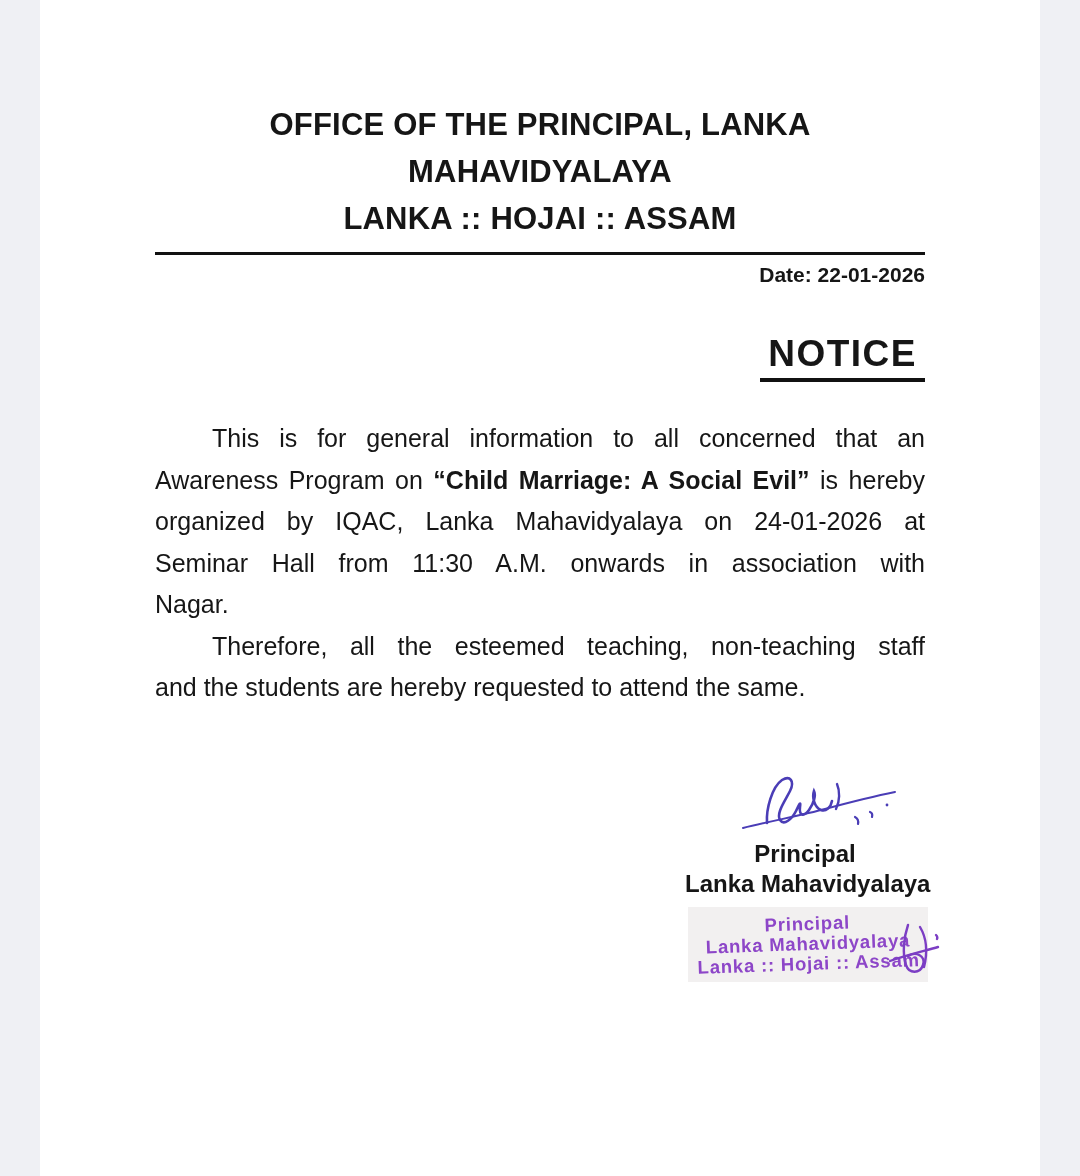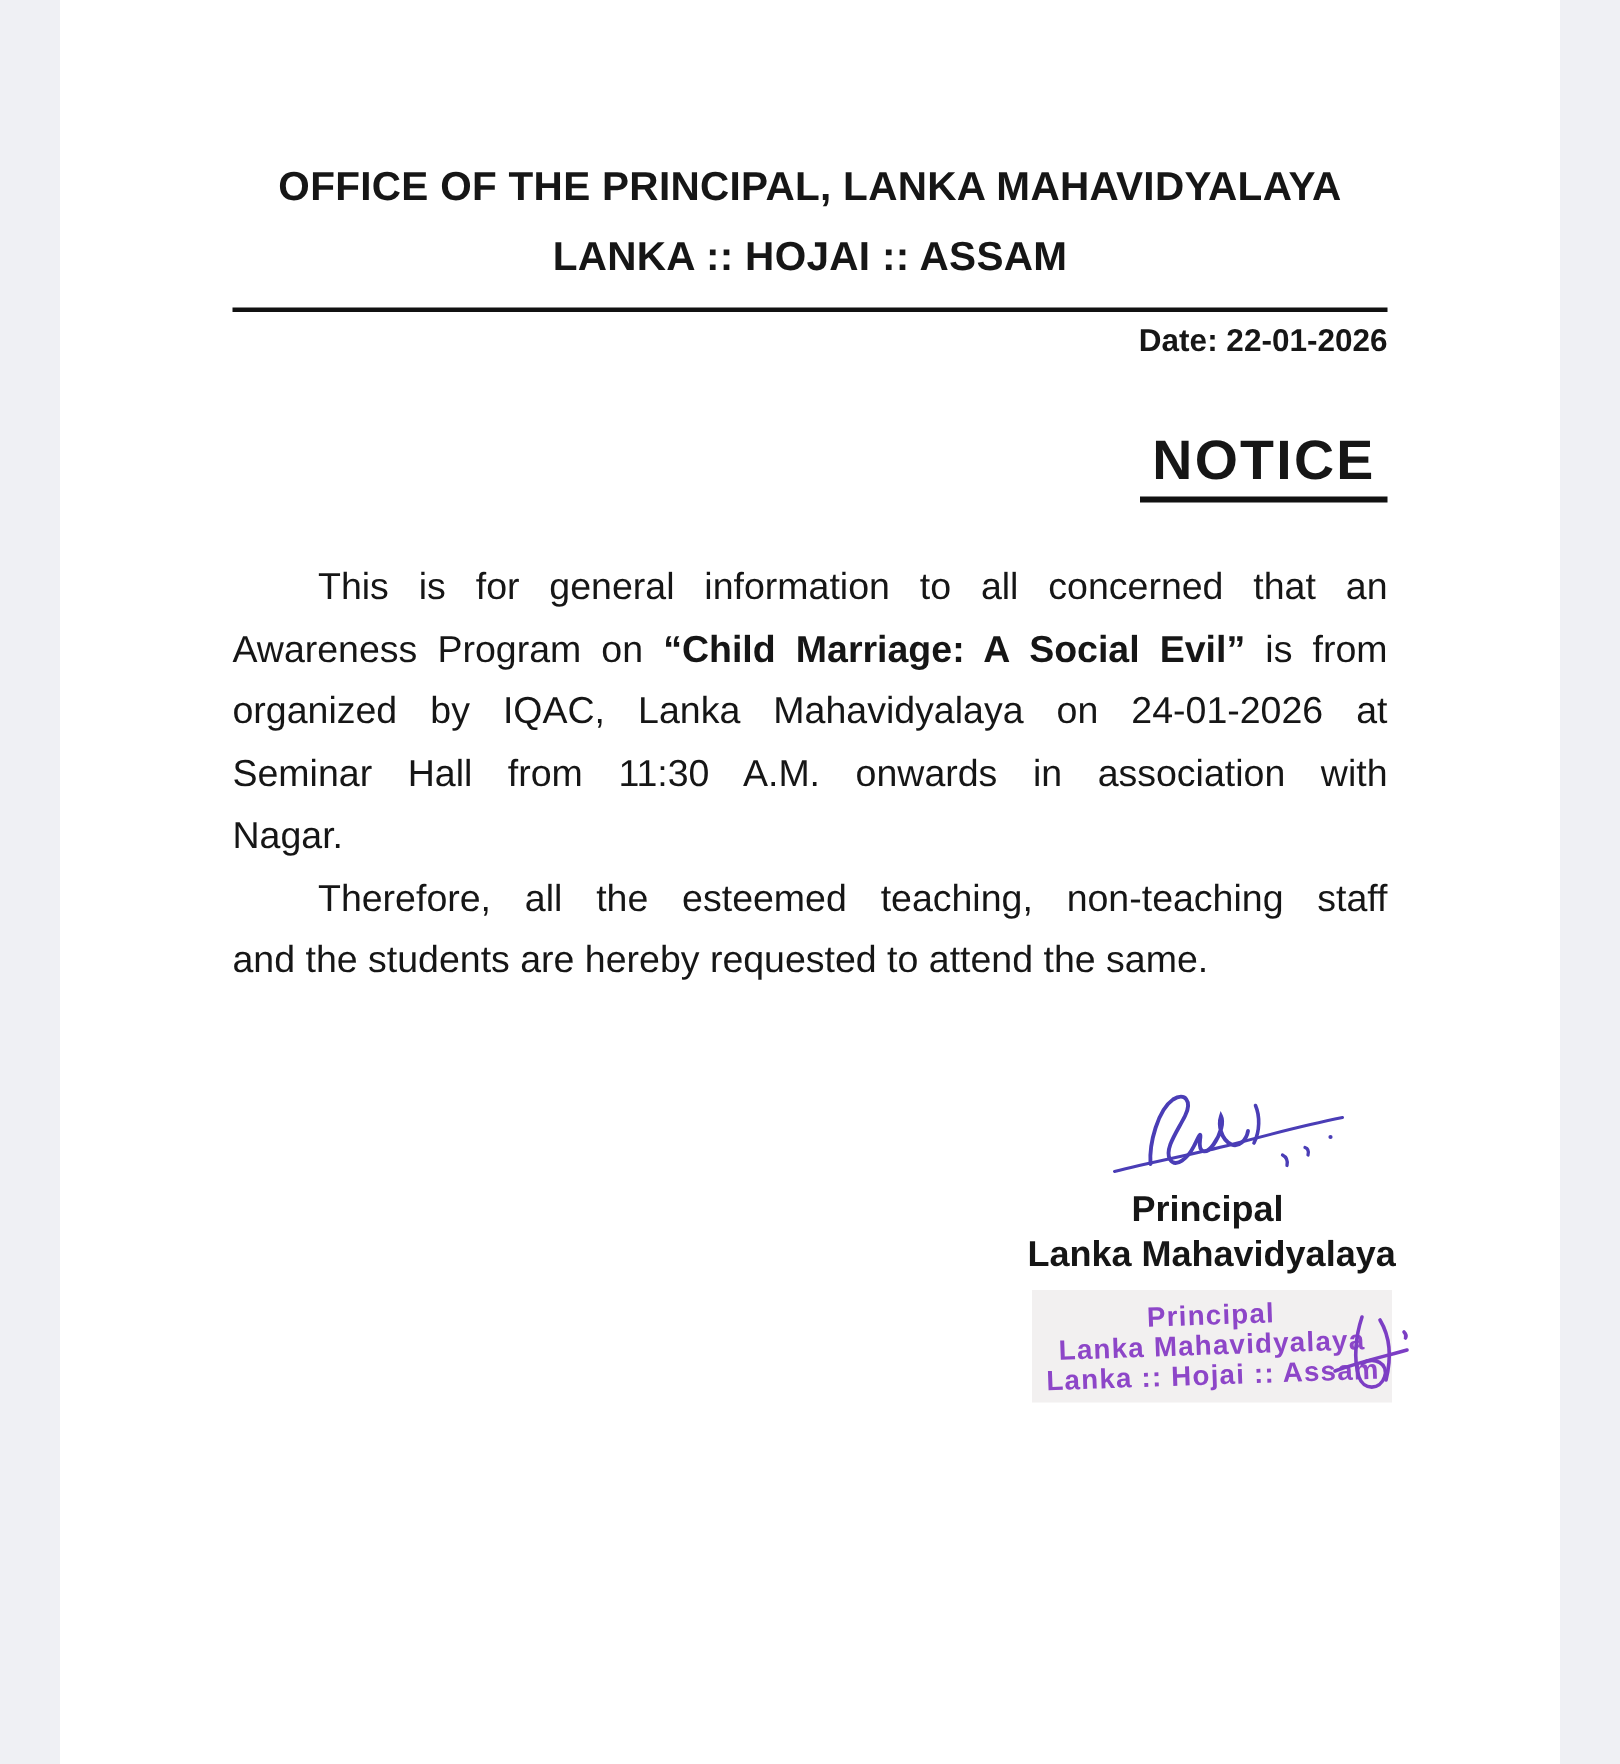--- a/index.html
+++ b/index.html
@@ -8,21 +8,21 @@
     background:#ffffff;color:#161616;
     font-family:"Liberation Sans", sans-serif;
     -webkit-font-smoothing:antialiased;
   }
   .edge-strip{position:absolute;top:0;bottom:0;width:40px;background:#eff0f4;}
   .edge-strip.left{left:0;}
   .edge-strip.right{right:0;}
 
   .content{position:absolute;left:155px;top:0;width:770px;}
 
-  .hdr{ text-align:center;font-weight:bold;font-size:27px;line-height:47px;letter-spacing:.2px;}
+  .hdr{ text-align:center;font-weight:bold;font-size:31px;line-height:47px;letter-spacing:.2px;}
   .hdr-wrap{padding-top:101px;}
   .rule{border-top:3px solid #111;margin-top:10px;}
   .date-line{text-align:right;font-weight:bold;font-size:21px;line-height:28px;margin-top:6px;}
 
   .notice-wrap{text-align:right;margin-top:44px;text-decoration:underline;}
   .notice-title{
     display:inline-block;font-size:37px;font-weight:bold;letter-spacing:1.5px;
     border-bottom:4px solid #111;padding:0 8px 3px;
   }
 
@@ -64,21 +64,21 @@
   <div class="rule"></div>
 
   <div class="date-line">Date: 22-01-2026</div>
 
   <div class="notice-wrap">
     <span class="notice-title">NOTICE</span>
   </div>
 
   <div class="para">
     <div class="jline indent">This is for general information to all concerned that an</div>
-    <div class="jline"><span>Awareness Program on</span> <span class="b">“Child Marriage: A Social Evil”</span> <span>is from</span></div>
+    <div class="jline"><span>Awareness Program on</span> <span class="b">“Child Marriage: A Social Evil”</span> <span>is hereby</span></div>
     <div class="jline">organized by IQAC, Lanka Mahavidyalaya on 24-01-2026 at</div>
     <div class="jline">Seminar Hall from 11:30 A.M. onwards in association with</div>
     <div class="lline">Nagar.</div>
   </div>
 
   <div class="para second">
     <div class="jline indent">Therefore, all the esteemed teaching, non-teaching staff</div>
     <div class="lline">and the students are hereby requested to attend the same.</div>
   </div>
 

